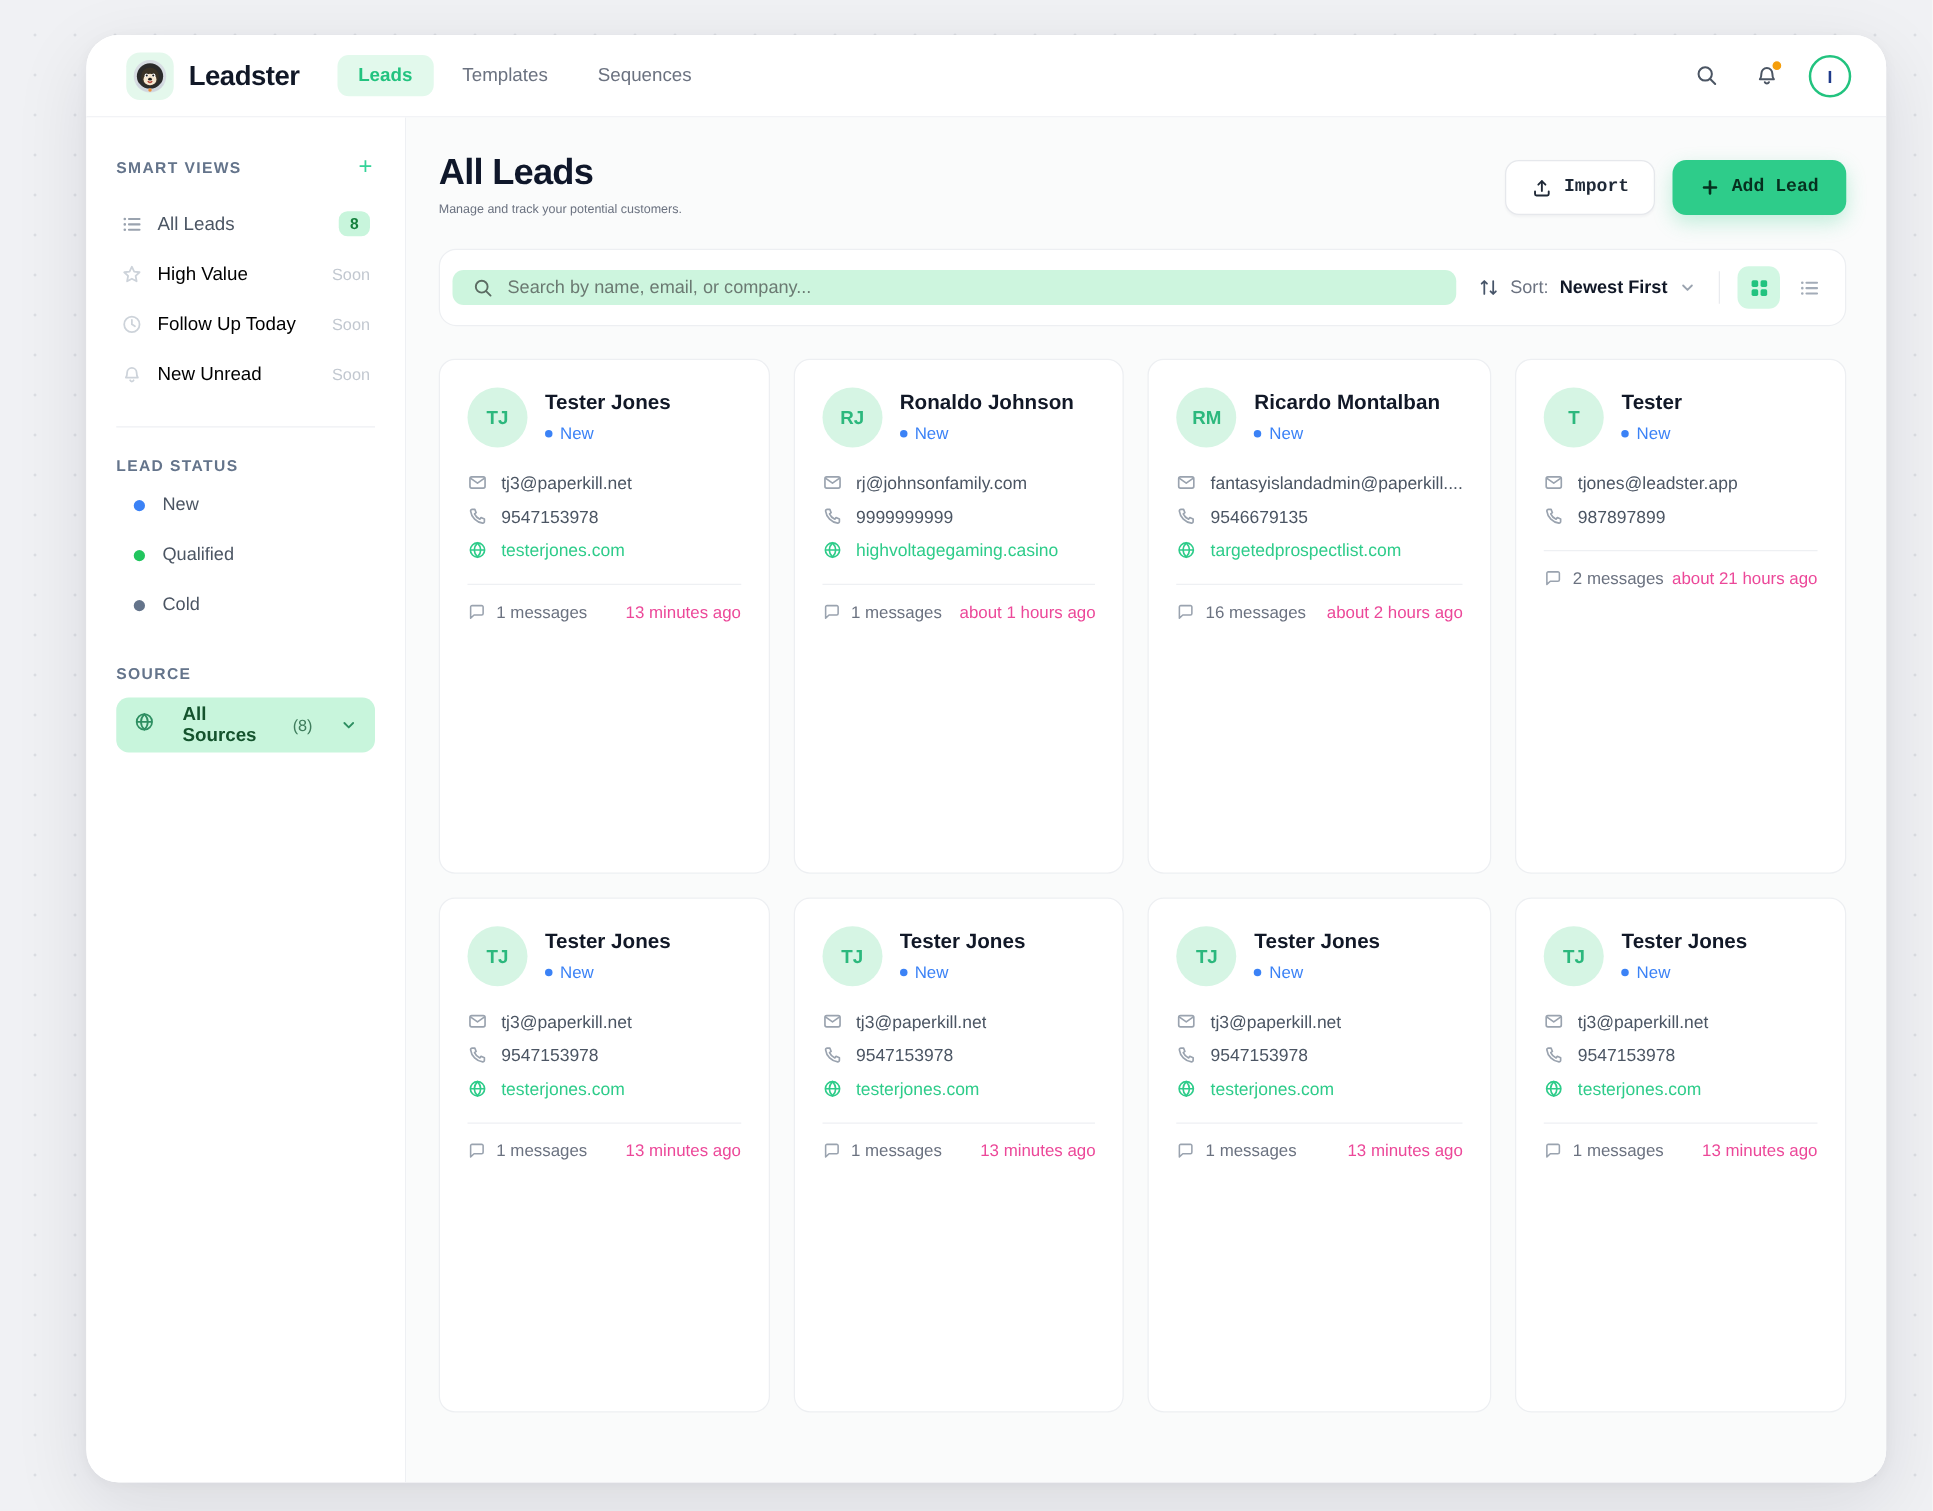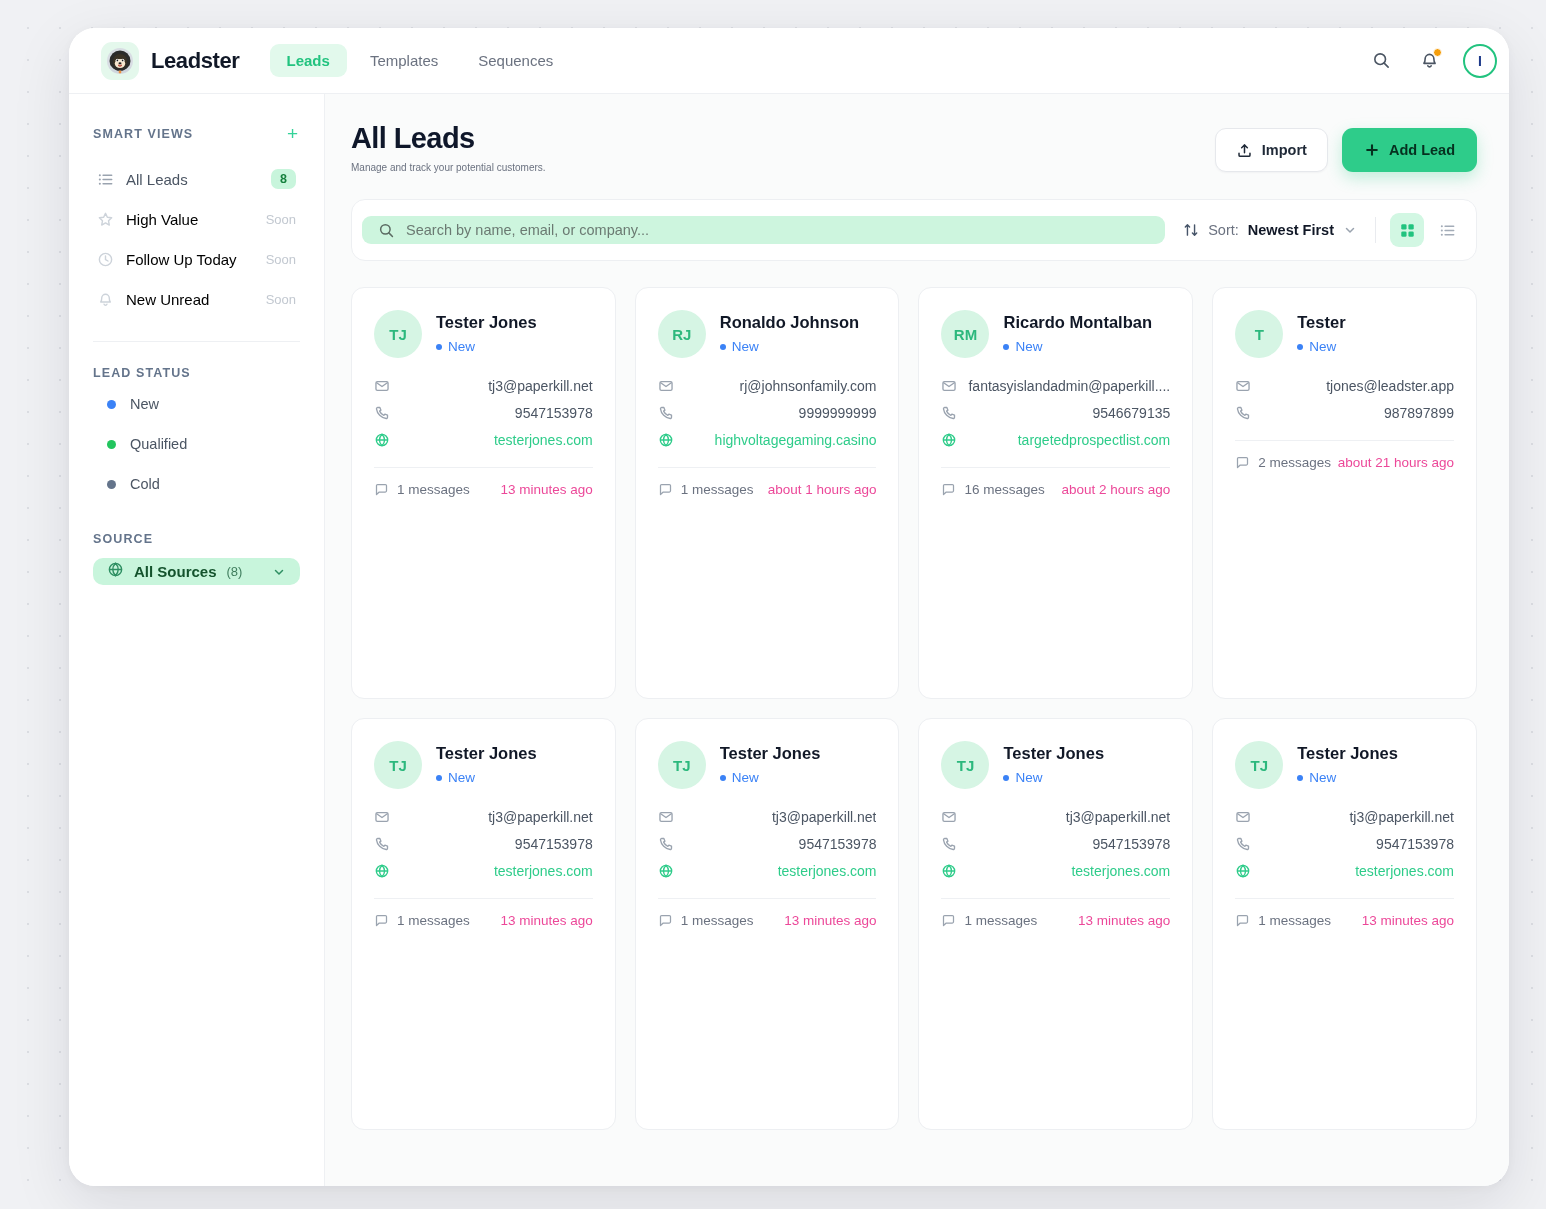--- a/index.html
+++ b/index.html
@@ -35,21 +35,21 @@
     flex-direction: column;
   }
 
   
   .topbar {
     height: 66px;
     flex: 0 0 66px;
     border-bottom: 1px solid #eef0f3;
     display: flex;
     align-items: center;
-    padding: 0 12px 0 32px;
+    padding: 0 28px 0 32px;
     background: #fff;
   }
   .brand { display: flex; align-items: center; gap: 12px; }
   .logo-badge {
     width: 38px; height: 38px;
     border-radius: 11px;
     background: #e4f8ec;
     display: flex; align-items: center; justify-content: center;
     overflow: hidden;
     position: relative;
@@ -186,24 +186,24 @@
     padding: 0 4px 0 14px;
     cursor: pointer;
     border-radius: 9px;
   }
   .status-dot { width: 9px; height: 9px; border-radius: 50%; flex: 0 0 9px; }
   .status-item .slabel { font-size: 14.5px; color: #4b5563; }
   .source-head { margin: 28px 0 12px 0; }
   .source-select {
     display: flex;
     align-items: center;
-    gap: 10px;
+    gap: 22px;
     background: #c8f5dc;
     border-radius: 10px;
-    height: 27px;
+    height: 44px;
     padding: 0 14px;
     cursor: pointer;
   }
   .source-select .sico { color: #2e8f62; }
   .source-label { font-size: 15px; font-weight: 600; color: #14532d; }
   .source-count { font-size: 13px; color: #3f7d5d; }
   .source-chev { margin-left: auto; color: #2e8f62; display:flex; }
 
   
   .main {
@@ -228,21 +228,21 @@
   .page-sub { font-size: 10px; color: #6b7280; }
   .head-actions { margin-left: auto; display: flex; gap: 14px; align-items: center; padding-top: 6px; }
   .btn {
     display: flex; align-items: center; gap: 9px;
     height: 44px;
     border-radius: 11px;
     font-size: 14.5px;
     font-weight: 700;
     cursor: pointer;
     border: none;
-    font-family: Liberation Sans, sans-serif;
+    font-family: Liberation Mono, monospace;
   }
   .btn-import {
     background: #fff;
     color: #1f2937;
     border: 1px solid #e6e8ec;
     padding: 0 20px;
     box-shadow: 0 1px 2px rgba(15,23,42,0.04);
   }
   .btn-add {
     background: #2ecc8a;
@@ -339,21 +339,21 @@
     color: #111827;
     margin-bottom: 7px;
     white-space: nowrap;
     overflow: hidden;
     text-overflow: ellipsis;
   }
   .lead-status { display: flex; align-items: center; gap: 6px; }
   .lead-status .dot { width: 6px; height: 6px; border-radius: 50%; }
   .lead-status .txt { font-size: 13.5px; }
   .lead-rows { display: flex; flex-direction: column; gap: 11px; }
-  .lead-row { display: flex; align-items: center; gap: 11px; min-width: 0; justify-content: space-between; }
+  .lead-row { display: flex; align-items: center; gap: 11px; min-width: 0; }
   .lead-row .rico { width: 16px; flex: 0 0 16px; color: #9aa3af; display: flex; align-items: center; }
   .lead-row .rtxt {
     font-size: 14px;
     color: #4b5563;
     white-space: nowrap;
     overflow: hidden;
     text-overflow: ellipsis;
   }
   .lead-row.web .rico { color: #2ecc8a; }
   .lead-row.web .rtxt { color: #2ecc8a; }

